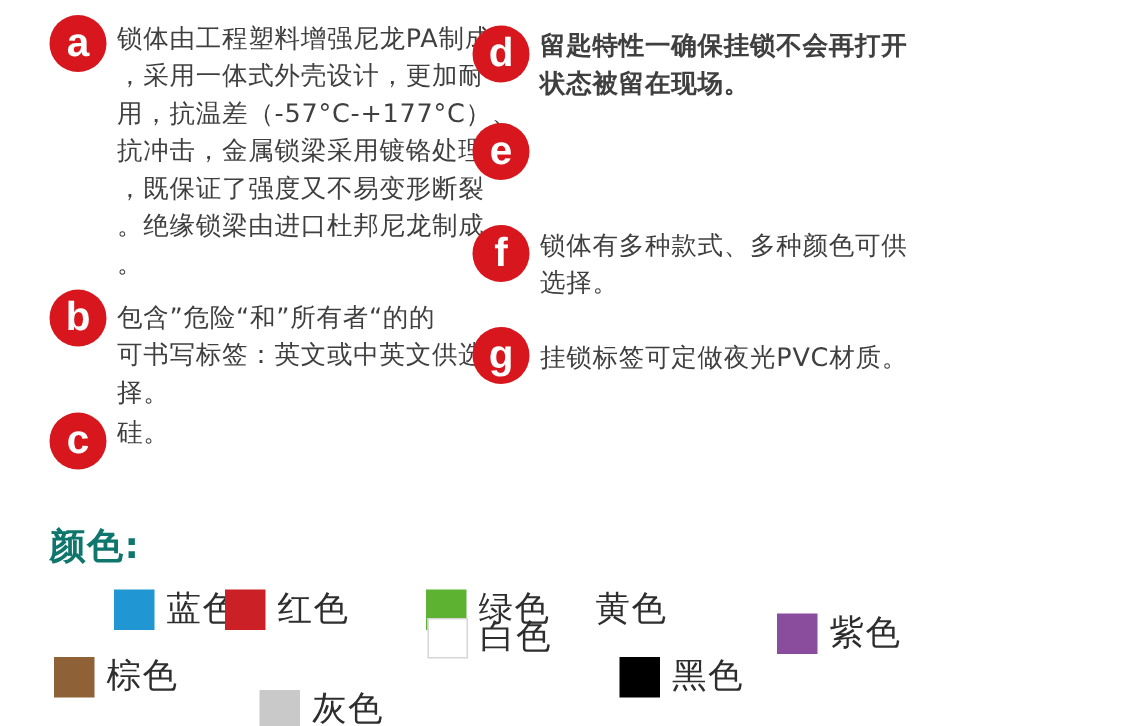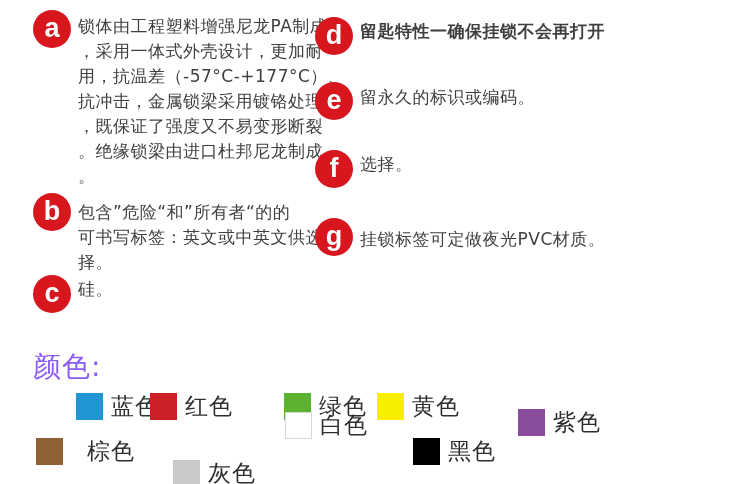--- a/index.html
+++ b/index.html
@@ -27,23 +27,23 @@
     position: absolute;
     color: #3f3f3f;
     font-size: 17px;
     line-height: 25px;
     letter-spacing: 0.5px;
     white-space: nowrap;
   }
   .colors-title {
     position: absolute;
     left: 33px; top: 348px;
-    font-size: 28px;
-    font-weight: normal;
-    color: #8b5cf6;
+    font-size: 24px;
+    font-weight: bold;
+    color: #0f766e;
     letter-spacing: 1px;
   }
   .color-item {
     position: absolute;
     display: flex;
     align-items: center;
     height: 27px;
   }
   .swatch {
     display: inline-block;
@@ -87,33 +87,34 @@
   <span class="badge" style="background-color: rgb(215, 22, 29);">c</span>
   <div class="feature-text" style="left:45px; top:2px;">
     <div>硅。</div>
   </div>
 </div>
 
 <div class="feature-item" style="left:315px; top:17px;">
   <span class="badge" style="background-color: rgb(215, 22, 29);">d</span>
   <div class="feature-text" style="left:45px; top:2px;font-weight:bold;">
     <div>留匙特性一确保挂锁不会再打开</div>
+    <div>状态被留在现场。</div>
   </div>
 </div>
 
 <div class="feature-item" style="left:315px; top:82px;">
   <span class="badge" style="background-color: rgb(215, 22, 29);">e</span>
   <div class="feature-text" style="left:45px; top:3px;">
-    <div>留永久的标识或编码。</div>
   </div>
 </div>
 
 <div class="feature-item" style="left:315px; top:150px;">
   <span class="badge" style="background-color: rgb(215, 22, 29);">f</span>
   <div class="feature-text" style="left:45px; top:2px;">
+    <div>锁体有多种款式、多种颜色可供</div>
     <div>选择。</div>
   </div>
 </div>
 
 <div class="feature-item" style="left:315px; top:218px;">
   <span class="badge" style="background-color: rgb(215, 22, 29);">g</span>
   <div class="feature-text" style="left:45px; top:9px;">
     <div>挂锁标签可定做夜光PVC材质。</div>
   </div>
 </div>
@@ -125,30 +126,30 @@
   <span class="color-label">蓝色</span>
 </div>
 <div class="color-item" style="left:150px; top:393px;">
   <span class="swatch" style="background-color: rgb(203, 32, 38);"></span>
   <span class="color-label">红色</span>
 </div>
 <div class="color-item" style="left:248px; top:393px;margin-left:36px;">
   <span class="swatch" style="background-color: rgb(93, 178, 49);"></span>
   <span class="color-label">绿色</span>
 </div>
-<div class="color-item" style="left:377px; top:393px;">
+<div class="color-item" style="left:397px; top:393px;flex-direction:column;">
   <span class="swatch" style="background-color: rgb(247, 238, 0);"></span>
   <span class="color-label">黄色</span>
 </div>
 <div class="color-item" style="left:518px; top:409px;">
   <span class="swatch" style="background-color: rgb(138, 77, 157);"></span>
   <span class="color-label">紫色</span>
 </div>
 
-<div class="color-item" style="left:36px; top:438px;gap:16px;">
+<div class="color-item" style="left:36px; top:438px;">
   <span class="swatch" style="background-color: rgb(142, 98, 54);"></span>
   <span class="color-label">棕色</span>
 </div>
 <div class="color-item" style="left:173px; top:438px;margin-top:22px;">
   <span class="swatch" style="background-color: rgb(201, 201, 201);"></span>
   <span class="color-label">灰色</span>
 </div>
 <div class="color-item" style="left:285px; top:412px;">
   <span class="swatch swatch-white" style="background-color: rgb(255, 255, 255);"></span>
   <span class="color-label">白色</span>

